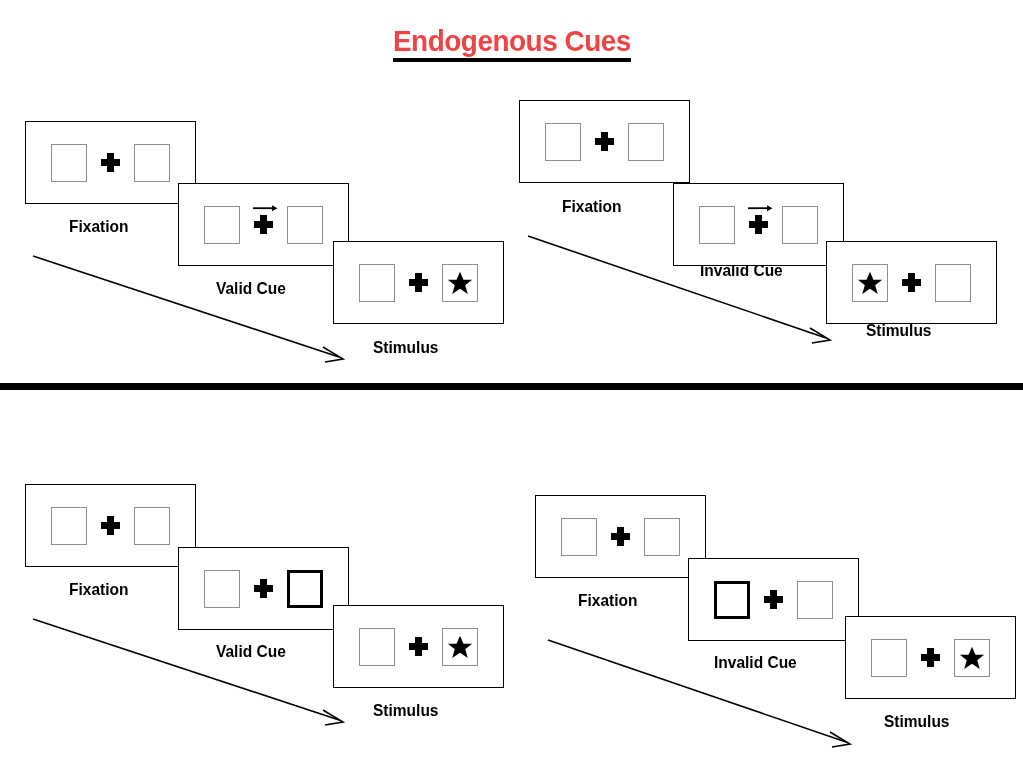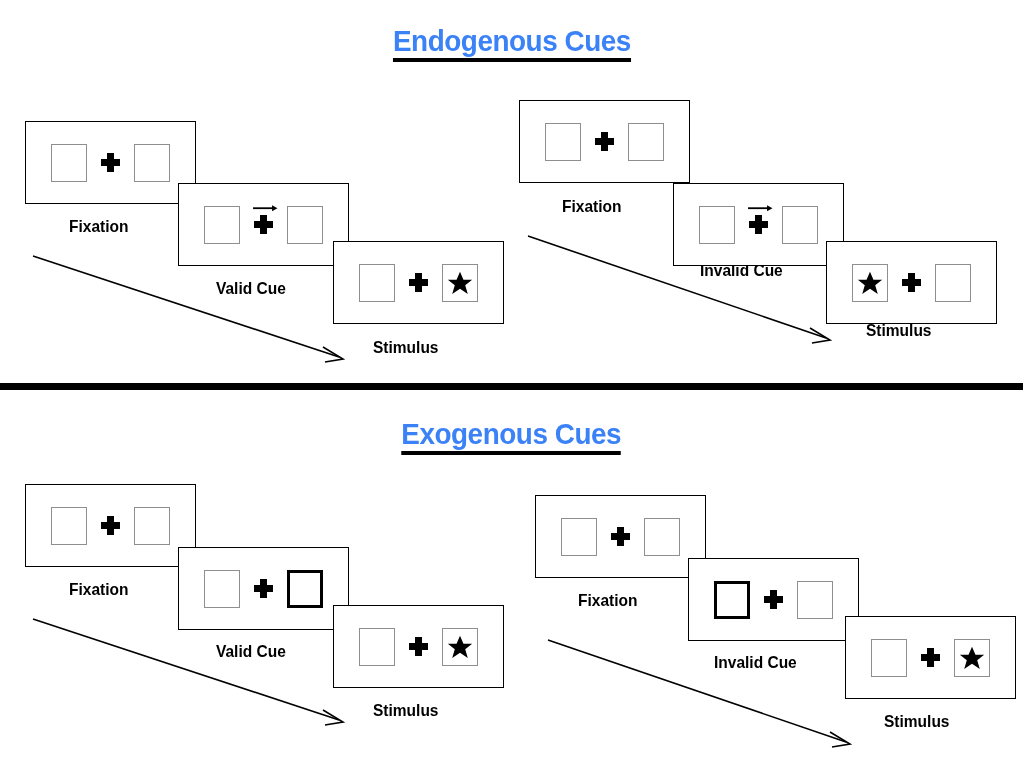--- a/index.html
+++ b/index.html
@@ -24,21 +24,21 @@
 
   
   .section-title {
     position: absolute;
     width: 100%;
     text-align: center;
     font-family: "Liberation Sans", sans-serif;
     font-weight: bold;
     font-size: 30px;
     letter-spacing: -0.5px;
-    color: #3b82f6;
+    color: #ef4444;
     white-space: nowrap;
   }
   .section-title span.t {
     border-bottom: 4px solid #000;
     padding-bottom: 1px;
     display: inline-block;
     line-height: 1.06;
     transform: scaleX(0.93);
   }
 
@@ -246,23 +246,20 @@
   </div>
   <div class="stage-label" style="left:866px; top:321px;">Stimulus</div>
 
   <svg class="time-arrow" style="left:520px; top:228px; width:325px; height:125px; z-index:1;" viewBox="0 0 325 125">
     <line x1="8" y1="8" x2="306" y2="110" stroke="#000" stroke-width="1.6"></line>
     <polyline points="290,100 310,112 292,115" fill="none" stroke="#000" stroke-width="1.6"></polyline>
   </svg>
 
   <div class="divider" style="top:383px;"></div>
 
-  <div class="section-title" style="left:0; top:417px;">
-    <span class="t">Exogenous Cues</span>
-  </div>
 
   <div class="panel" style="left:25px; top:484px; width:171px; height:83px; z-index:3;">
     <div class="panel-inner">
       <div class="box"></div>
       <div class="center-slot">
         <div class="plus"></div>
       </div>
       <div class="box"></div>
     </div>
   </div>

